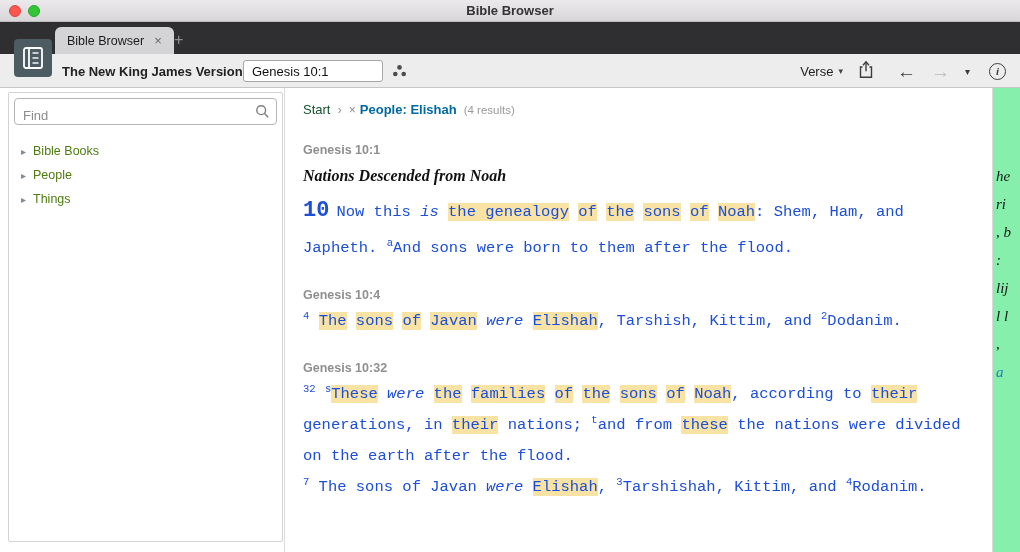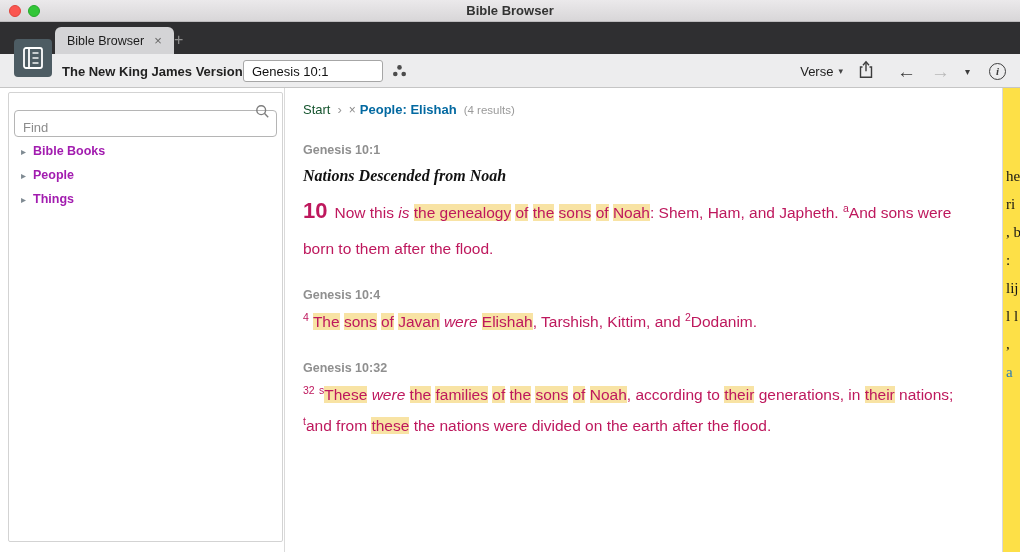--- a/index.html
+++ b/index.html
@@ -45,52 +45,52 @@
     display: flex; align-items: center; justify-content: center; margin-left: 4px;
     font-family: "Liberation Serif", serif; font-style: italic; font-weight: bold; font-size: 11px; color: #3e3e3e; }
 
   
   .workspace { position: absolute; top: 88px; left: 0; right: 0; bottom: 0; background: #fff; }
 
   .sidebar { position: absolute; left: 8px; top: 4px; width: 275px; bottom: 10px;
     background: #fff; border: 1px solid #d3d3d3; border-radius: 2px; }
   .find-wrap { position: absolute; left: 5px; right: 5px; top: 5px; height: 27px; }
   .find-input { width: 100%; height: 100%; border: 1px solid #b5b5b5; border-radius: 4px;
-    padding: 8px 28px 0 8px; font-size: 13px; color: #333; font-family: "Liberation Sans", sans-serif; margin-top: 12px; }
+    padding: 8px 28px 0 8px; font-size: 13px; color: #333; font-family: "Liberation Sans", sans-serif; }
   .find-input::placeholder { color: #8c8c8c; }
   .find-mag { position: absolute; right: 7px; top: 6px; }
   .tree { position: absolute; left: 0; right: 0; top: 46px; }
   .tree-item { display: flex; align-items: center; height: 24px; padding-left: 12px; gap: 7px; cursor: default; }
   .tri { font-size: 10px; color: #7f8a92; }
-  .tree-label { font-size: 12.5px; font-weight: bold; color: #a21caf; }
+  .tree-label { font-size: 12.5px; font-weight: normal; color: #4d7c0f; }
 
   
   .main { position: absolute; left: 284px; top: 0; right: 18px; bottom: 0; background: #fff;
     border-left: 1px solid #dadada; padding: 14px 22px 0 18px; overflow: hidden; }
   .breadcrumb { display: flex; align-items: baseline; gap: 7px; margin-bottom: 26px; }
   .bc-start { font-size: 13px; color: #14532d; }
   .bc-sep { font-size: 13px; color: #999; }
   .bc-x { font-size: 12px; color: #8a8a8a; }
   .bc-filter { font-size: 13px; font-weight: bold; color: #0369a1; margin-left: -3px; }
   .bc-count { font-size: 11.5px; color: #9a9a9a; }
 
   .result .ref { font-size: 12.5px; font-weight: bold; color: #8f8f8f; margin: 24px 0 4px; }
   .result:first-of-type .ref { margin-top: 0; }
   .result .heading { font-family: "Liberation Serif", "DejaVu Serif", serif; font-style: italic;
     font-weight: bold; font-size: 16px; color: #111; margin: 10px 0 4px; }
-  .verse { font-family: Liberation Sans, sans-serif; font-size: 15.5px;
-    color: #be185d; line-height: 2.0; }
+  .verse { font-family: Liberation Mono, monospace; font-size: 15.5px;
+    color: #1d4ed8; line-height: 2.0; }
   .verse .chapnum { font-size: 22px; font-weight: bold; margin-right: 7px; }
   .verse .hl { background: #f8e3a4; }
   .verse .it { font-style: italic; }
   .verse sup { font-size: 10.5px; line-height: 0; }
 
   
-  .rightpane { position: absolute; top: 0; right: 0; width: 18px; bottom: 0; background: #fde047;
-    border-left: 1px solid #d9d9d9; padding: 74px 0 0 3px; overflow: hidden; }
+  .rightpane { position: absolute; top: 0; right: 0; width: 28px; bottom: 0; background: #86efac;
+    border-left: 1px solid #d9d9d9; padding: 74px 0 0 3px; overflow: hidden; font-style: italic; }
   .frag { font-family: "Liberation Serif", "DejaVu Serif", serif; font-size: 15px;
     line-height: 28px; color: #151515; white-space: nowrap; }
   .frag.blue { color: #2b7cb8; }
 </style>
 </head>
 <body>
 
 <div class="titlebar">
   <div class="lights">
     <span class="light red"></span>
@@ -193,20 +193,21 @@
         </div>
         <div class="result">
           <div class="ref">Genesis 10:4</div>
           <p class="verse"><sup>4</sup><span> </span><span class="hl">The</span><span> </span><span class="hl">sons</span><span> </span><span class="hl">of</span><span> </span><span class="hl">Javan</span><span> </span><span class="it">were</span><span> </span><span class="hl">Elishah</span><span>, Tarshish, Kittim, and </span><sup>2</sup><span>Dodanim.</span></p>
         </div>
         <div class="result">
           <div class="ref">Genesis 10:32</div>
           <p class="verse"><sup>32</sup><span> </span><sup>s</sup><span class="hl">These</span><span> </span><span class="it">were</span><span> </span><span class="hl">the</span><span> </span><span class="hl">families</span><span> </span><span class="hl">of</span><span> </span><span class="hl">the</span><span> </span><span class="hl">sons</span><span> </span><span class="hl">of</span><span> </span><span class="hl">Noah</span><span>, according to </span><span class="hl">their</span><span> generations, in </span><span class="hl">their</span><span> nations; </span><sup>t</sup><span>and from </span><span class="hl">these</span><span> the nations were divided on the earth after the flood.</span></p>
         </div>
         <div class="result">
+          <p class="verse"><sup>7</sup><span> The sons of Javan </span><span class="it">were</span><span> </span><span class="hl">Elishah</span><span>, </span><sup>3</sup><span>Tarshishah, Kittim, and </span><sup>4</sup><span>Rodanim.</span></p>
         </div>
       </div>
   </div>
 
   <div class="rightpane">
     <div>
         <div class="frag">he</div>
         <div class="frag">ri</div>
         <div class="frag">, b</div>
         <div class="frag">:</div>

